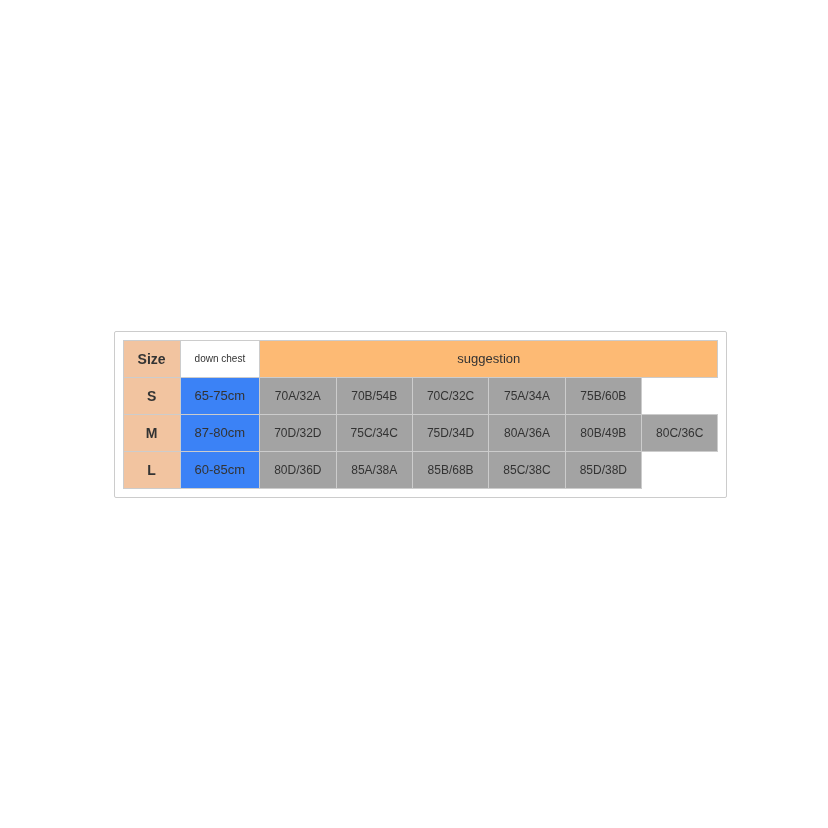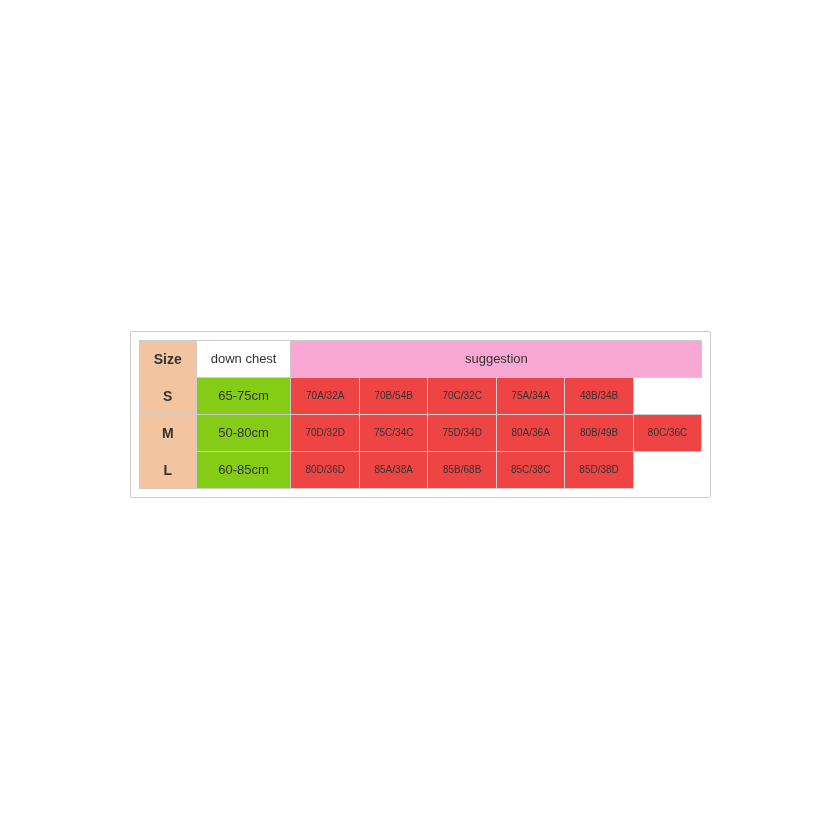--- a/index.html
+++ b/index.html
@@ -50,43 +50,43 @@
 
     .header-size {
       background-color: #f2c4a0;
       font-weight: bold;
       font-size: 14px;
     }
 
     .header-down-chest {
       background-color: #ffffff;
       font-weight: normal;
-      font-size: 13px;
+      font-size: 10px;
     }
 
     .header-suggestion {
-      background-color: #f9a8d4;
+      background-color: #fdba74;
       font-weight: normal;
       font-size: 13px;
     }
 
     .row-size {
       background-color: #f2c4a0;
       font-weight: bold;
       font-size: 14px;
     }
 
     .row-measurement {
-      background-color: #84cc16;
+      background-color: #3b82f6;
       font-size: 13px;
     }
 
     .row-suggestion {
-      background-color: #ef4444;
-      font-size: 10px;
+      background-color: #a3a3a3;
+      font-size: 12px;
     }
   </style>
 </head>
 <body>
 
 <div class="page-container">
   <div class="table-wrapper">
     <table>
       <thead>
         <tr>
@@ -97,26 +97,26 @@
       </thead>
       <tbody>
 
         <tr>
           <td class="row-size">S</td>
           <td class="row-measurement">65-75cm</td>
           <td class="row-suggestion">70A/32A</td>
           <td class="row-suggestion">70B/54B</td>
           <td class="row-suggestion">70C/32C</td>
           <td class="row-suggestion">75A/34A</td>
-          <td class="row-suggestion">48B/34B</td>
+          <td class="row-suggestion">75B/60B</td>
         </tr>
 
         <tr>
           <td class="row-size">M</td>
-          <td class="row-measurement">50-80cm</td>
+          <td class="row-measurement">87-80cm</td>
           <td class="row-suggestion">70D/32D</td>
           <td class="row-suggestion">75C/34C</td>
           <td class="row-suggestion">75D/34D</td>
           <td class="row-suggestion">80A/36A</td>
           <td class="row-suggestion">80B/49B</td>
           <td class="row-suggestion">80C/36C</td>
         </tr>
 
         <tr>
           <td class="row-size">L</td>

